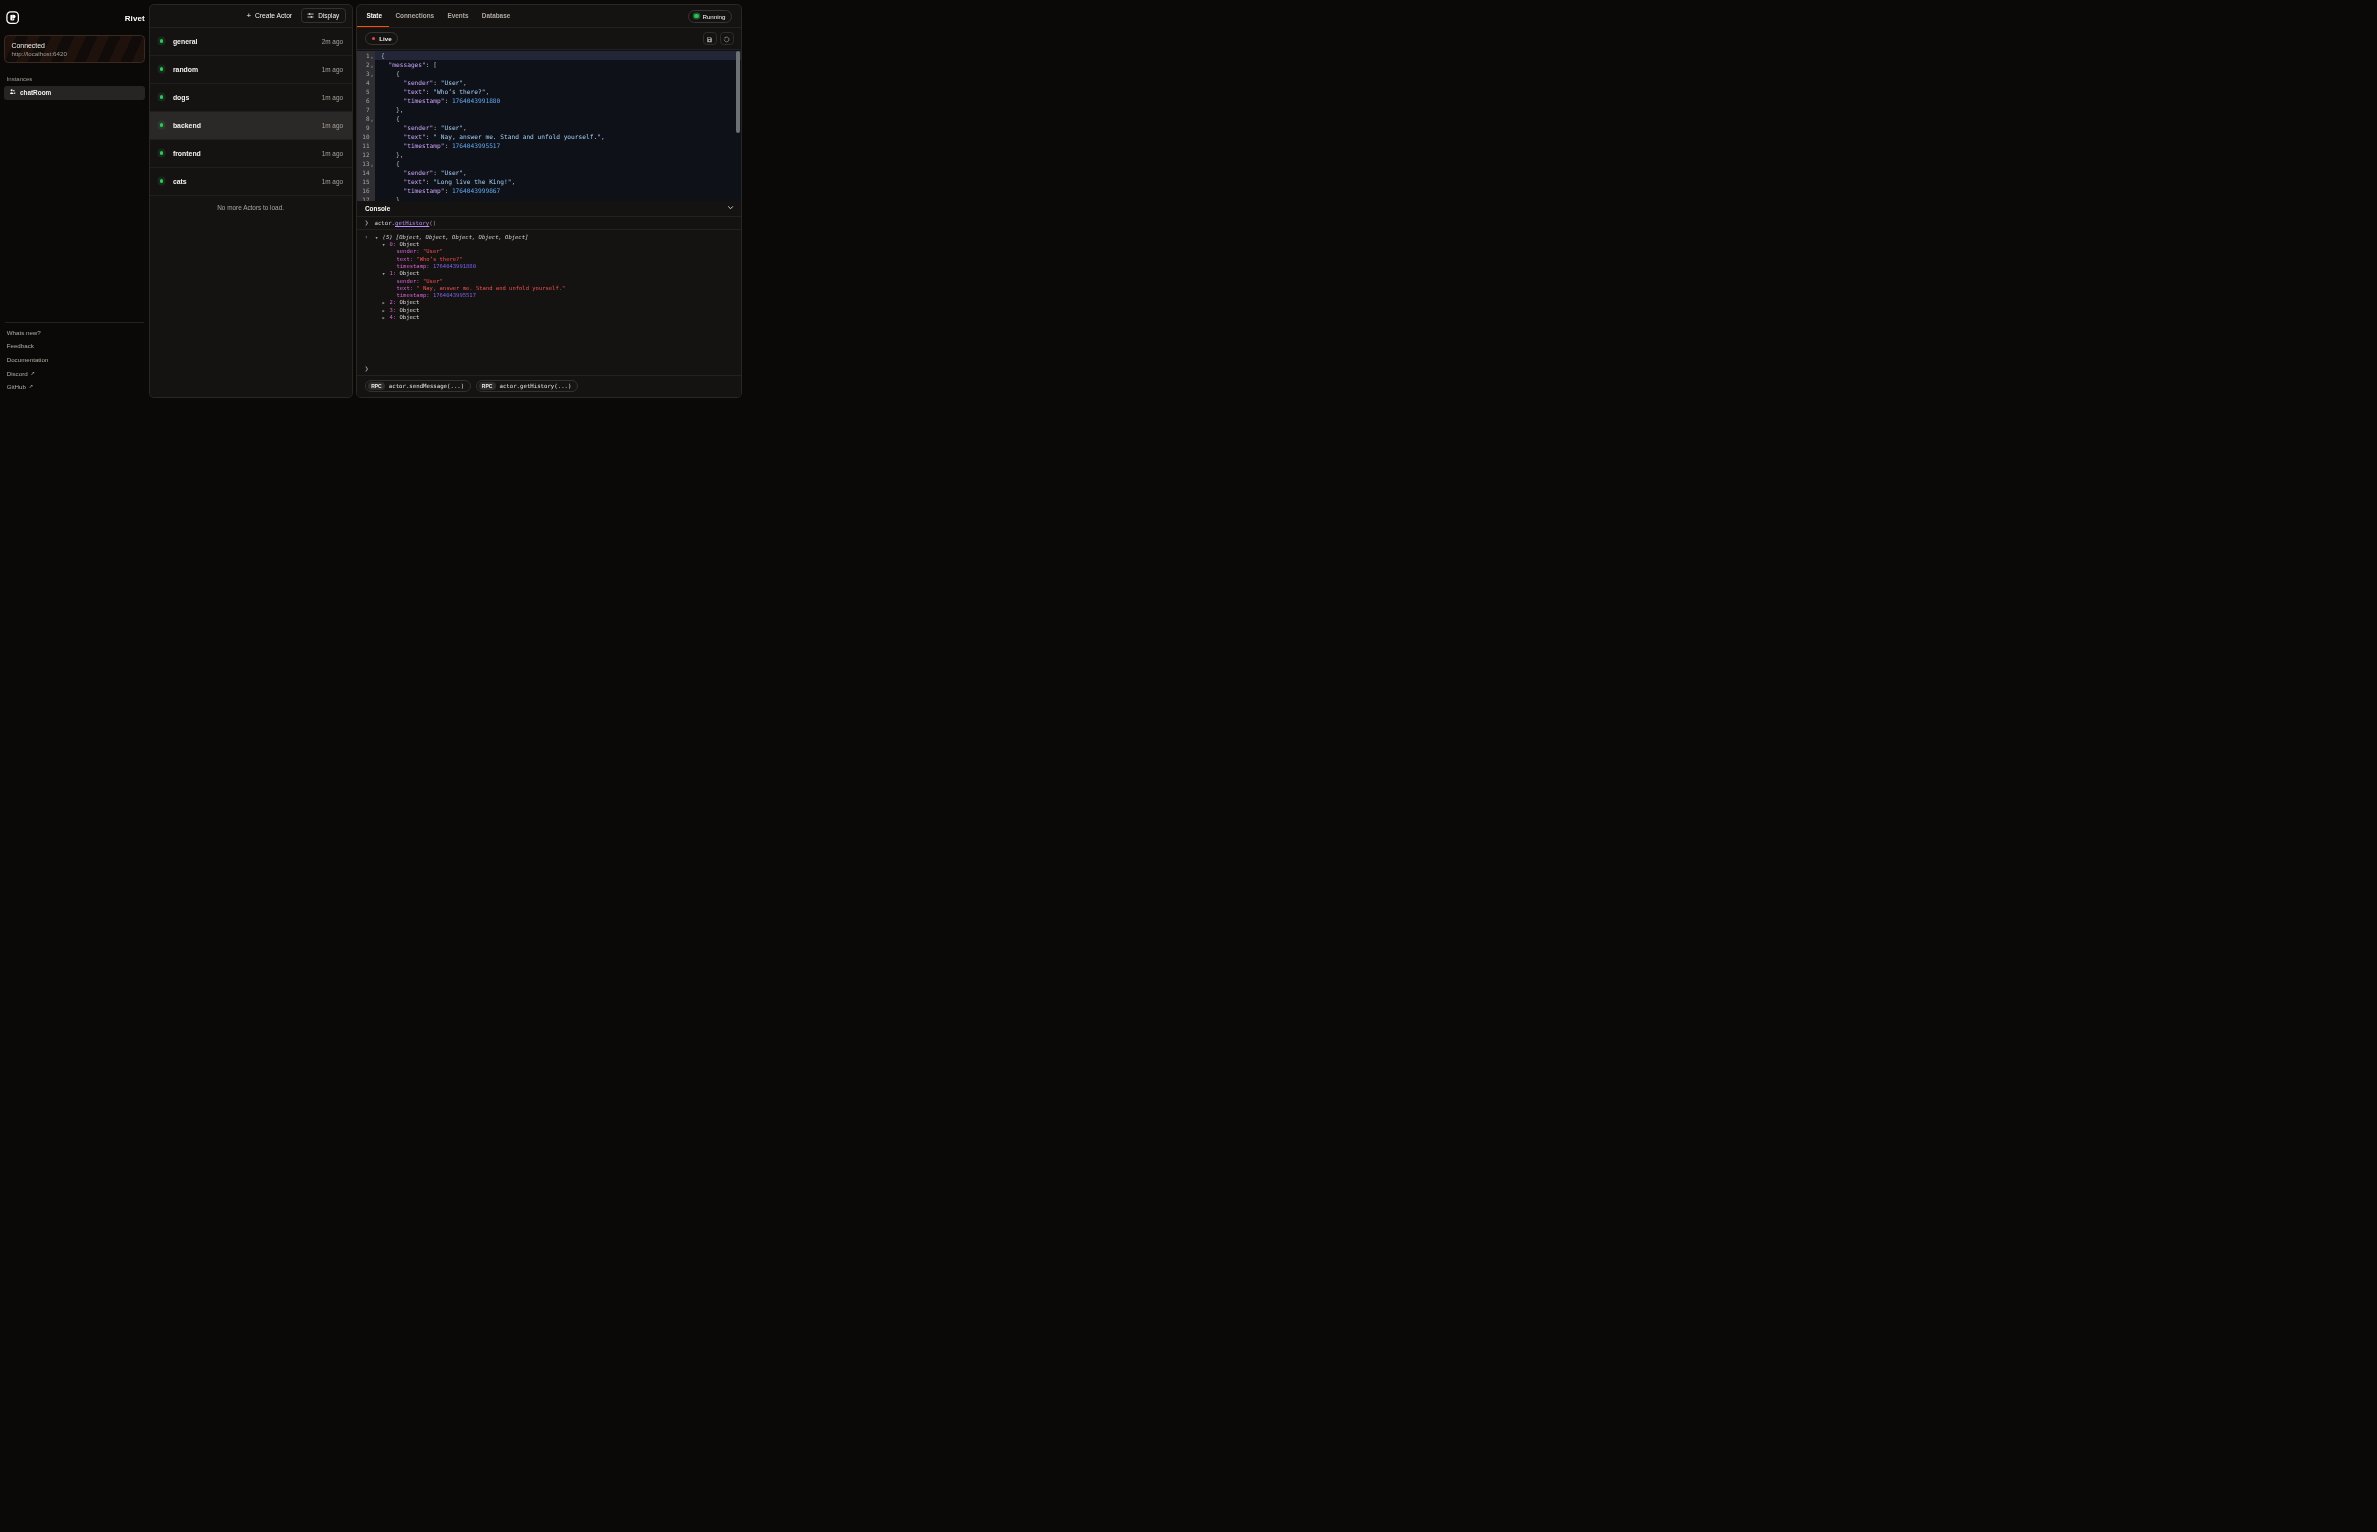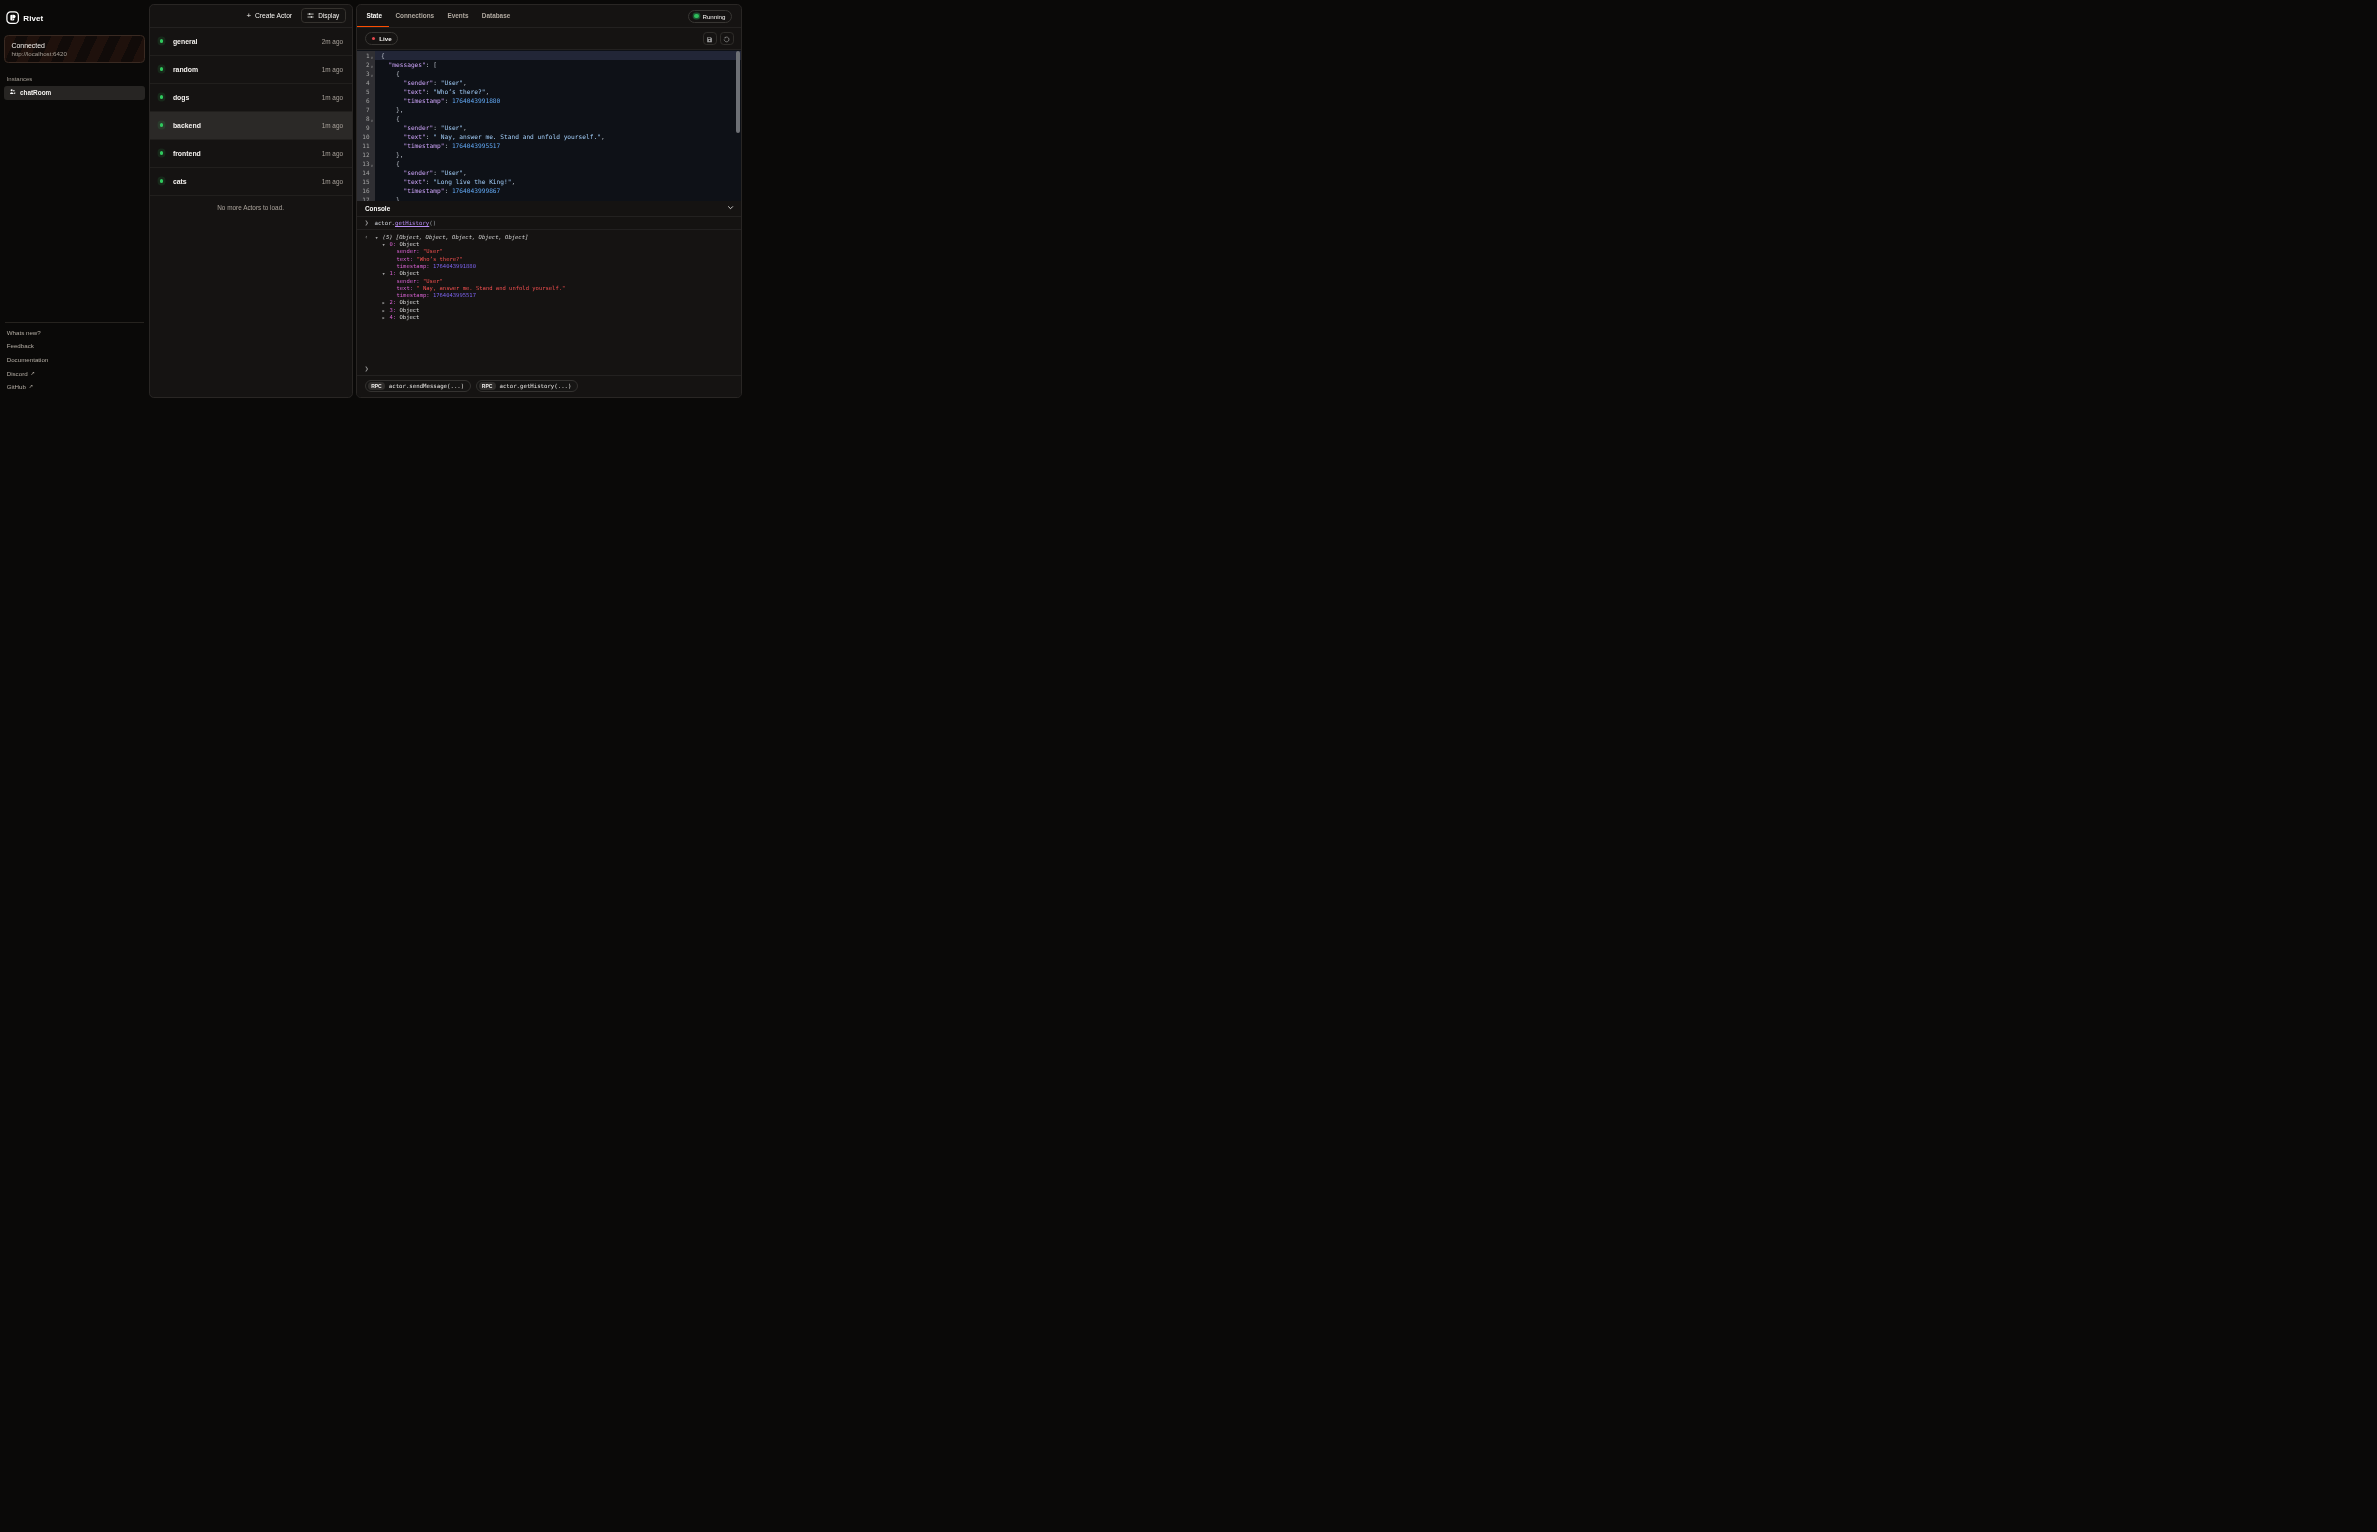--- a/index.html
+++ b/index.html
@@ -8,21 +8,21 @@
     background:#0a0908;
     font-family:"Liberation Sans", sans-serif;
     color:#f2efec;
     overflow:hidden;
     -webkit-font-smoothing:antialiased;
   }
   .app { display:flex; width:746px; height:402px; padding:3.8px; gap:3.8px; }
 
   
   .sidebar { width:141px; flex:none; display:flex; flex-direction:column; padding:2.9px 0 4.8px 0; }
-  .brand { display:flex; align-items:center; gap:4.3px; padding:3.8px 0 0 1.9px; height:19px; }
+  .brand { display:flex; align-items:center; gap:4.3px; padding:3.8px 0 0 1.9px; height:19px;justify-content:space-between; }
   .brand svg { display:block; }
   .brand-name { font-size:8px; font-weight:bold; letter-spacing:0.1px; color:#fff; }
   .conn-card {
     margin-top:9.5px; height:28px; border-radius:4.3px;
     border:0.5px solid #3a2a22;
     background:repeating-linear-gradient(115deg, #1f110c 0 10.5px, #110b09 10.5px 21px);
     padding:4.3px 6.7px; display:flex; flex-direction:column; justify-content:center; gap:1px;
   }
   .conn-status { font-size:6.9px; color:#f5f2ef; }
   .conn-url { font-size:6.2px; color:#a79f96; }

